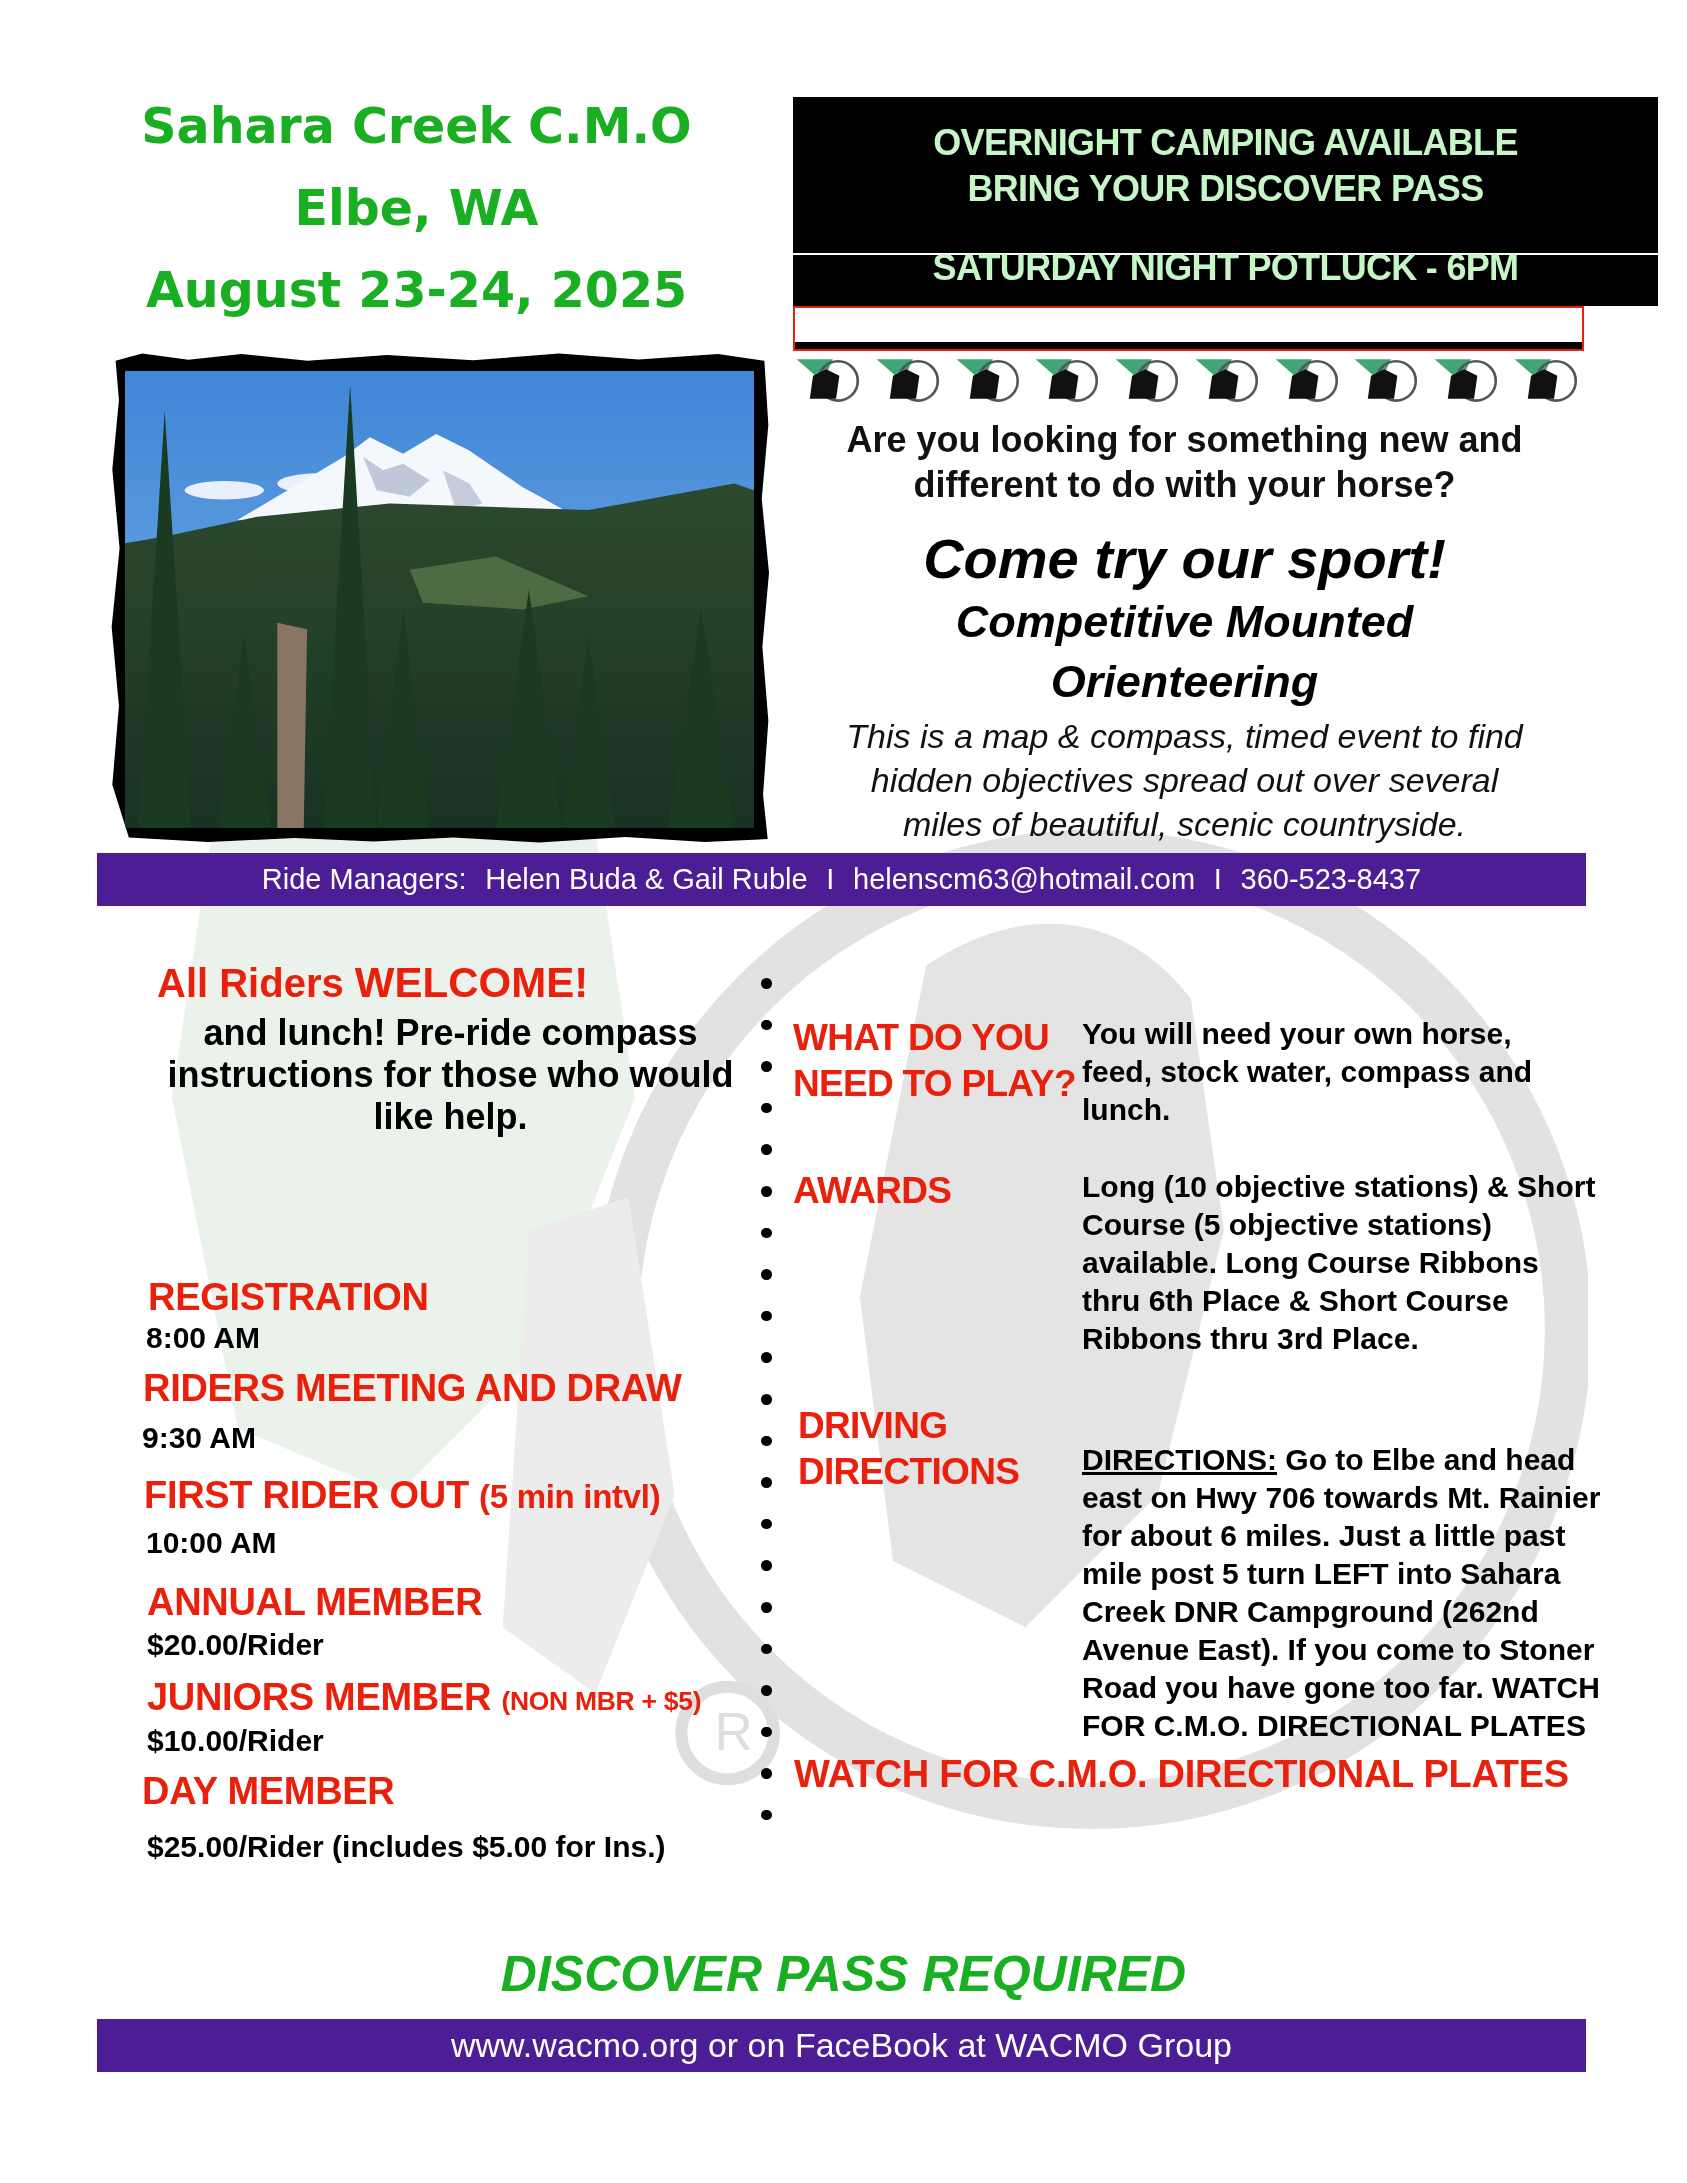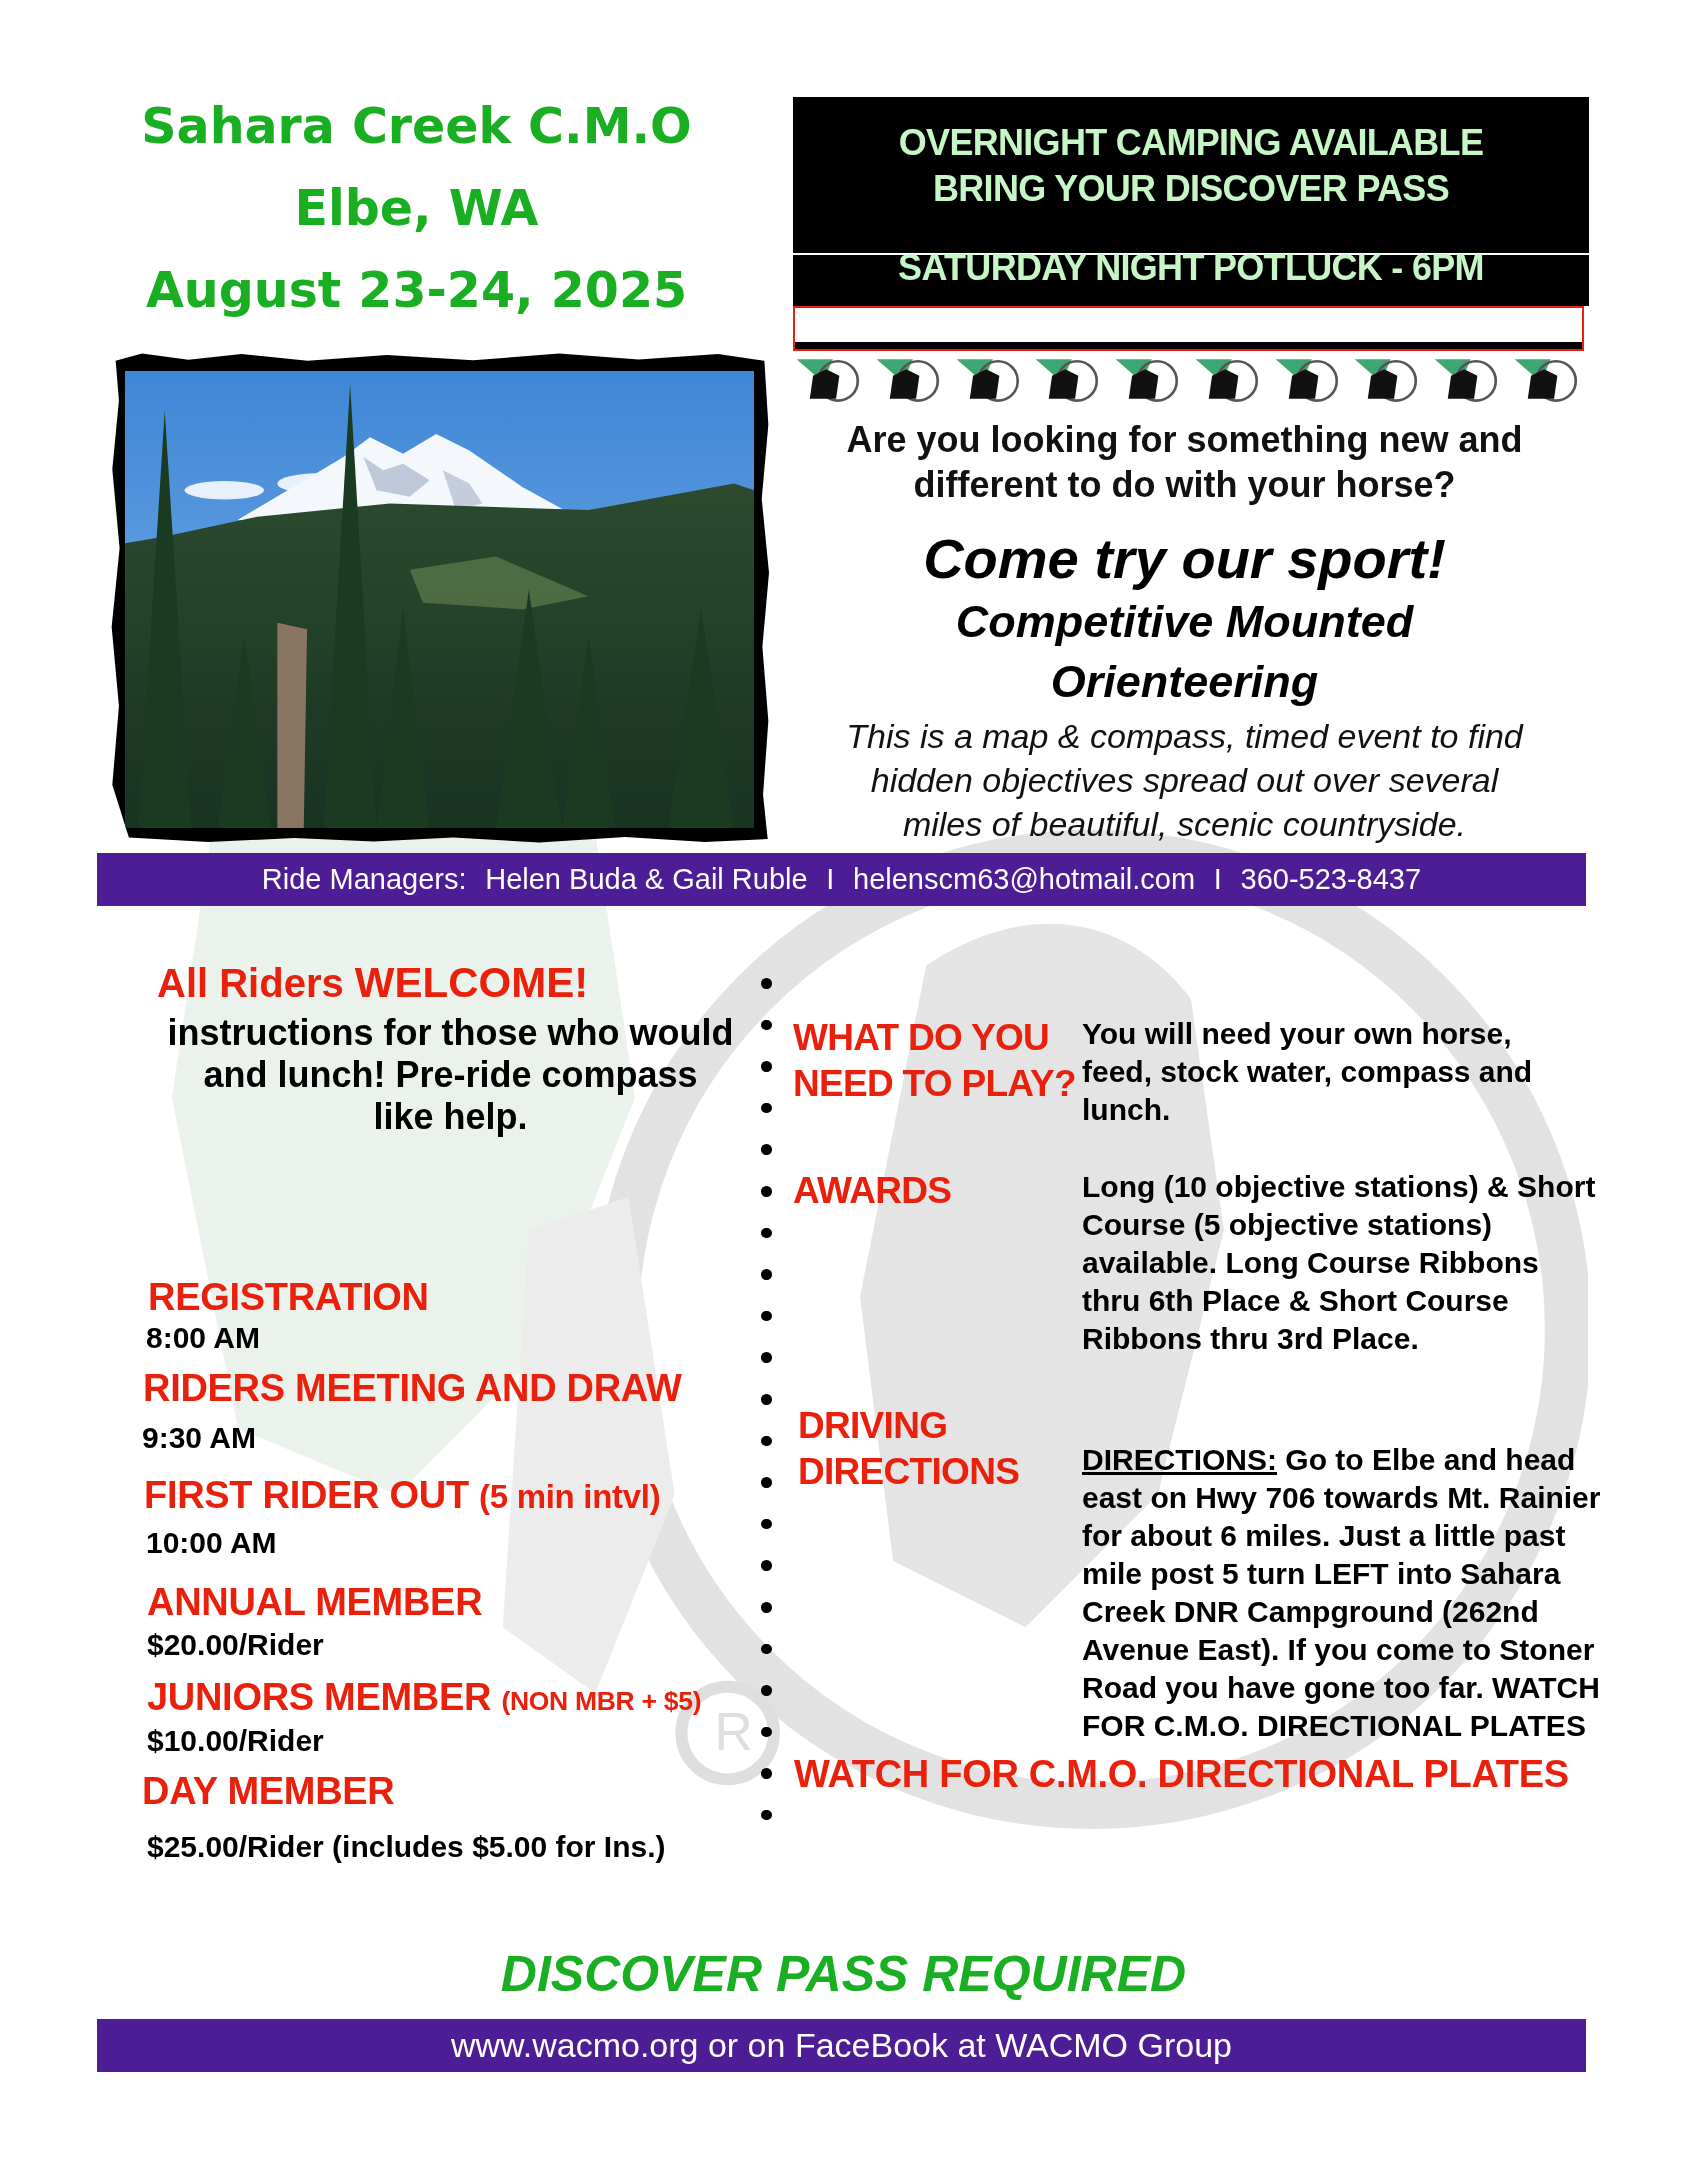--- a/index.html
+++ b/index.html
@@ -3,21 +3,21 @@
 <meta charset="utf-8">
 <style>
   html, body { margin:0; padding:0; }
   body { width:1687px; height:2183px; background:#ffffff; position:relative; overflow:hidden;
          font-family:"Liberation Sans", sans-serif; color:#000; }
   
   .wm { position:absolute; left:132px; top:370px; width:1456px; height:1588px; pointer-events:none; }
   
   .title { position:absolute; left:99px; top:86px; width:635px; text-align:center;
            color:#1aae22; font-family:"DejaVu Sans", sans-serif; font-weight:bold; font-size:49px; line-height:82px; }
-  .blackbox { position:absolute; left:793px; top:97px; width:796px; height:209px; background:#000; }
+  .blackbox { position:absolute; left:793px; top:97px; width:865px; height:209px; background:#000; }
   .bb-line { position:absolute; left:0; width:100%; text-align:center; color:#c6f5c6; font-weight:bold;
              font-size:36px; letter-spacing:-0.7px; }
   .bb-divider { position:absolute; left:0; top:156px; width:100%; height:2px; background:#fff; }
   .redbox { position:absolute; left:793px; top:306px; width:787px; height:41px; border:2.6px solid #e8200c; background:#fff; }
   .redbox .inner { position:absolute; left:0; right:0; bottom:0; height:6.6px; background:#000; }
   .logos { position:absolute; left:793px; top:356px; width:791px; height:46px; display:flex; justify-content:space-between; }
   .logo { width:73px; height:46px; }
   
   .photo-frame { position:absolute; left:109px; top:351px; width:662px; height:493px; background:#000;
                  clip-path:polygon(1% 2%,5% 0.5%,12% 1.8%,20% 0.6%,30% 2%,42% 0.8%,55% 1.9%,68% 0.5%,80% 1.7%,92% 0.6%,99% 2%,
@@ -184,22 +184,22 @@
   <span>I</span>
   <span>helenscm63@hotmail.com</span>
   <span>I</span>
   <span>360-523-8437</span>
 </div>
 
 <div class="welcome">
   <span>All Riders </span><span class="big">WELCOME!</span>
 </div>
 <div class="bring">
+  <div>and lunch! Pre-ride compass</div>
   <div>instructions for those who would</div>
-  <div>and lunch! Pre-ride compass</div>
   <div>like help.</div>
 </div>
 
 <div class="lh" style="left:148px; top:1276px;">REGISTRATION</div>
 <div class="lv" style="left:146px; top:1321px;">8:00 AM</div>
 
 <div class="lh" style="left:143px; top:1367px;">RIDERS MEETING AND DRAW</div>
 <div class="lv" style="left:142px; top:1421px;">9:30 AM</div>
 
 <div class="lh" style="left:144px; top:1474px;"><span>FIRST RIDER OUT </span><span style="font-size:33px;">(5 min intvl)</span></div>

